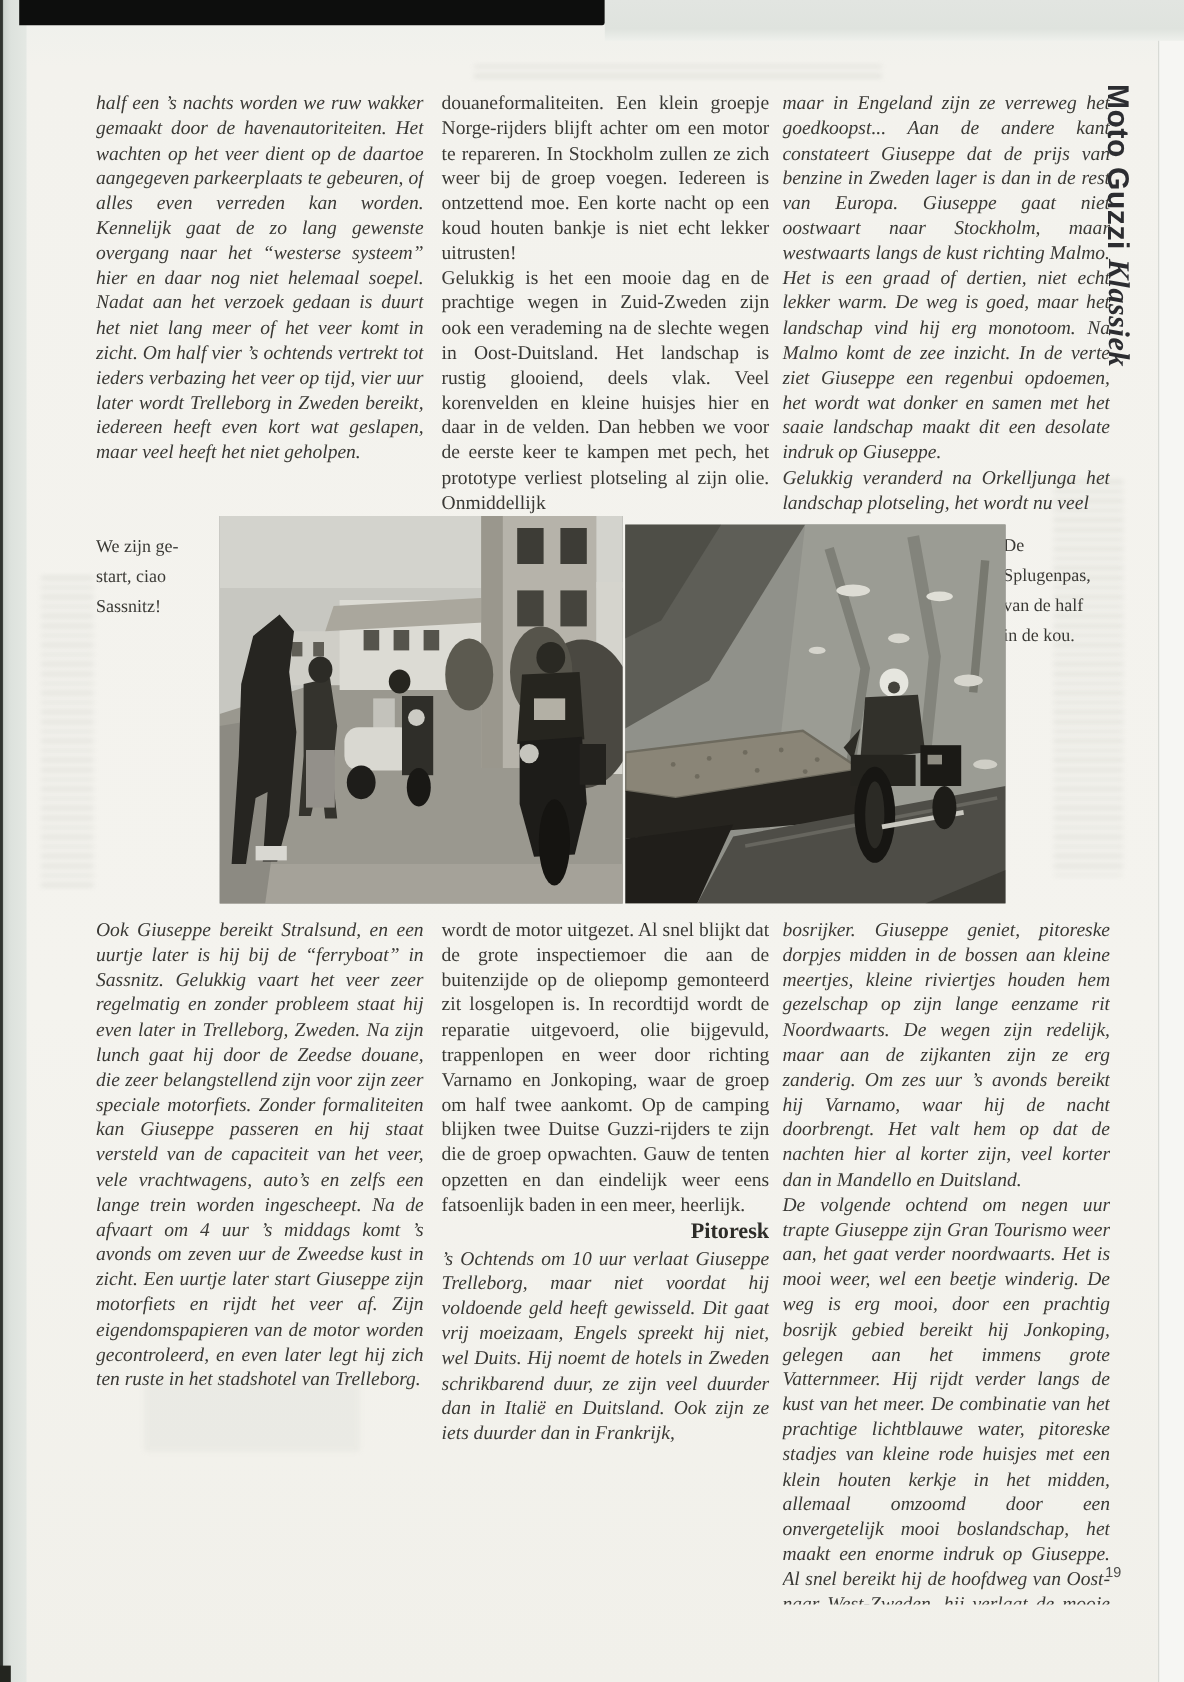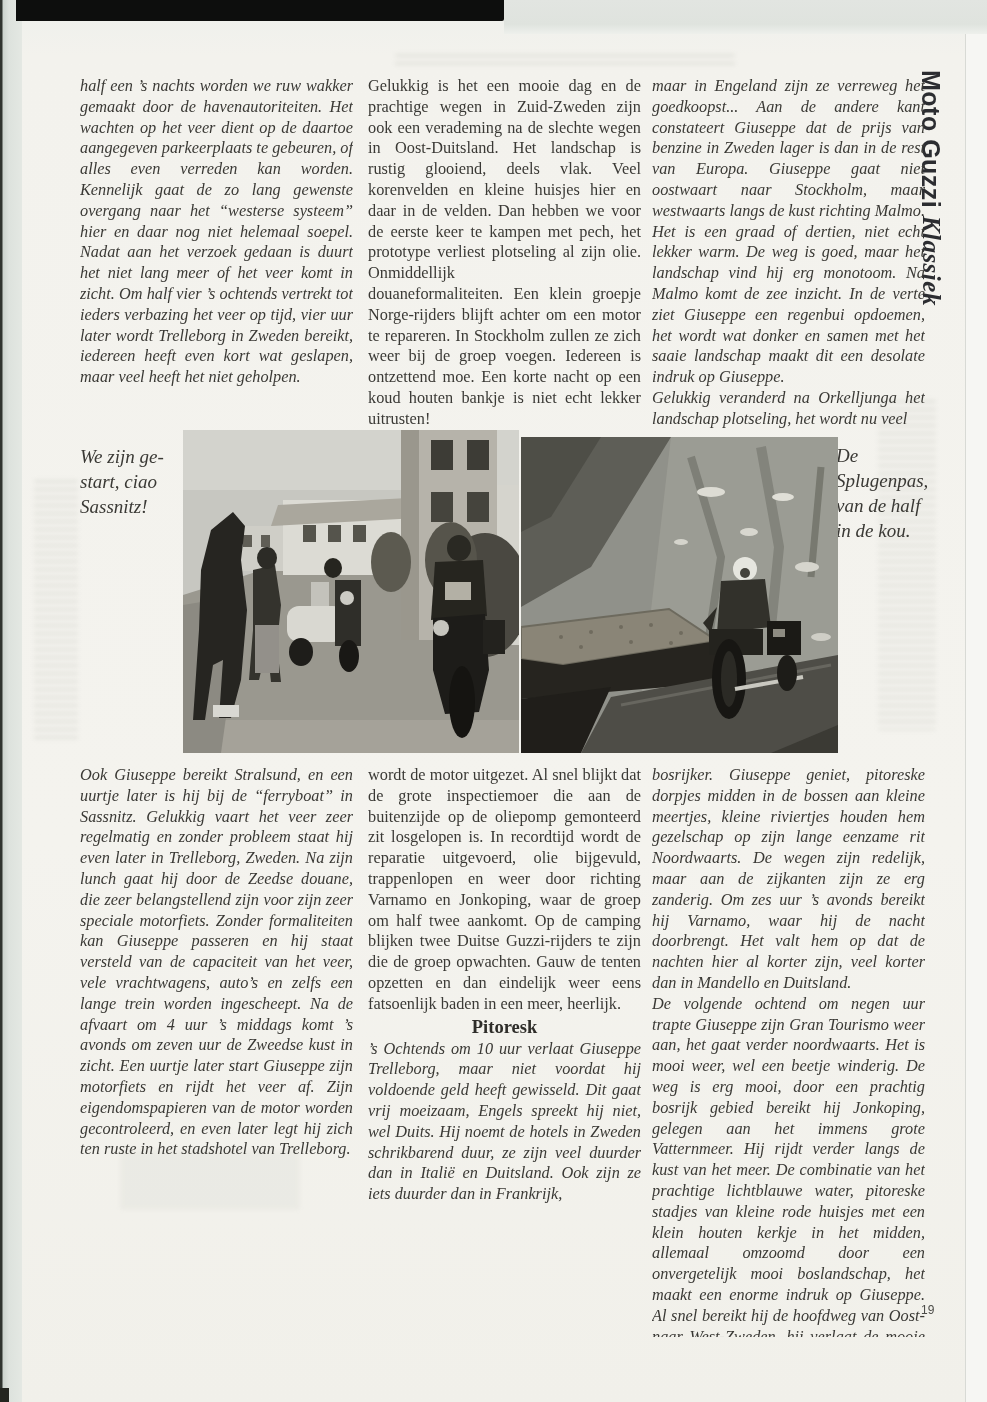--- a/index.html
+++ b/index.html
@@ -40,24 +40,24 @@
   .col{
     position:absolute;width:273px;color:#3a3935;
     font-size:16.3px;line-height:20.8px;text-align:justify;
   }
   .col p{margin:0;}
   .col p + p{margin-top:0px;}
   .col p.gap{margin-top:21px;}
   .italic{font-style:italic;}
   .heading{
     font-weight:bold;font-size:18.5px;line-height:24px;color:#2e2d29;
-    margin:15px 0 3px 0;text-align:center;font-style:normal;
+    margin:15px 0 3px 0;text-align:right;font-style:normal;
   }
   .caption{
-    position:absolute;font-style:italic;font-size:19px;line-height:25px;color:#3a3935;
+    position:absolute;font-size:15px;line-height:25px;color:#3a3935;
   }
   .caption.right{text-align:left;}
   .vertical-title{
     position:absolute;left:916px;top:70px;height:290px;
     writing-mode:vertical-rl;
     font-size:25px;font-weight:bold;color:#2c2d31;letter-spacing:.5px;
     white-space:nowrap;
   }
   .vertical-title .sans{font-family:"Liberation Sans",sans-serif;}
   .vertical-title .serif-it{font-family:"Liberation Serif",serif;font-style:italic;}
@@ -83,22 +83,22 @@
 <div class="ghost" style="left:120px;top:1150px;width:180px;height:60px;opacity:.12;"></div>
 
 <div class="vertical-title">
   <span class="sans">Moto Guzzi</span><span class="sans">&nbsp;</span><span class="serif-it">Klassiek</span>
 </div>
 
 <div class="col" style="left:80px;top:76px;height:358px;overflow:hidden;font-style:italic;">
   <p>half een ’s nachts worden we ruw wakker gemaakt door de havenautoriteiten. Het wachten op het veer dient op de daartoe aangegeven parkeerplaats te gebeuren, of alles even verreden kan worden. Kennelijk gaat de zo lang gewenste overgang naar het “westerse systeem” hier en daar nog niet helemaal soepel. Nadat aan het verzoek gedaan is duurt het niet lang meer of het veer komt in zicht. Om half vier ’s ochtends vertrekt tot ieders verbazing het veer op tijd, vier uur later wordt Trelleborg in Zweden bereikt, iedereen heeft even kort wat geslapen, maar veel heeft het niet geholpen.</p>
 </div>
 <div class="col" style="left:368px;top:76px;height:358px;overflow:hidden;">
+  <p>douaneformaliteiten. Een klein groepje Norge-rijders blijft achter om een motor te repareren. In Stockholm zullen ze zich weer bij de groep voegen. Iedereen is ontzettend moe. Een korte nacht op een koud houten bankje is niet echt lekker uitrusten!</p>
   <p>Gelukkig is het een mooie dag en de prachtige wegen in Zuid-Zweden zijn ook een verademing na de slechte wegen in Oost-Duitsland. Het landschap is rustig glooiend, deels vlak. Veel korenvelden en kleine huisjes hier en daar in de velden. Dan hebben we voor de eerste keer te kampen met pech, het prototype verliest plotseling al zijn olie. Onmiddellijk</p>
-  <p>douaneformaliteiten. Een klein groepje Norge-rijders blijft achter om een motor te repareren. In Stockholm zullen ze zich weer bij de groep voegen. Iedereen is ontzettend moe. Een korte nacht op een koud houten bankje is niet echt lekker uitrusten!</p>
 </div>
 <div class="col italic" style="left:652px;top:76px;height:360px;overflow:hidden;">
   <p>maar in Engeland zijn ze verreweg het goedkoopst... Aan de andere kant constateert Giuseppe dat de prijs van benzine in Zweden lager is dan in de rest van Europa. Giuseppe gaat niet oostwaart naar Stockholm, maar westwaarts langs de kust richting Malmo. Het is een graad of dertien, niet echt lekker warm. De weg is goed, maar het landschap vind hij erg monotoom. Na Malmo komt de zee inzicht. In de verte ziet Giuseppe een regenbui opdoemen, het wordt wat donker en samen met het saaie landschap maakt dit een desolate indruk op Giuseppe.</p>
   <p>Gelukkig veranderd na Orkelljunga het landschap plotseling, het wordt nu veel</p>
 </div>
 
 <div class="caption" style="left:80px;top:444px;width:110px;">
   <div>We zijn ge-</div>
   <div>start, ciao</div>
   <div>Sassnitz!</div>

